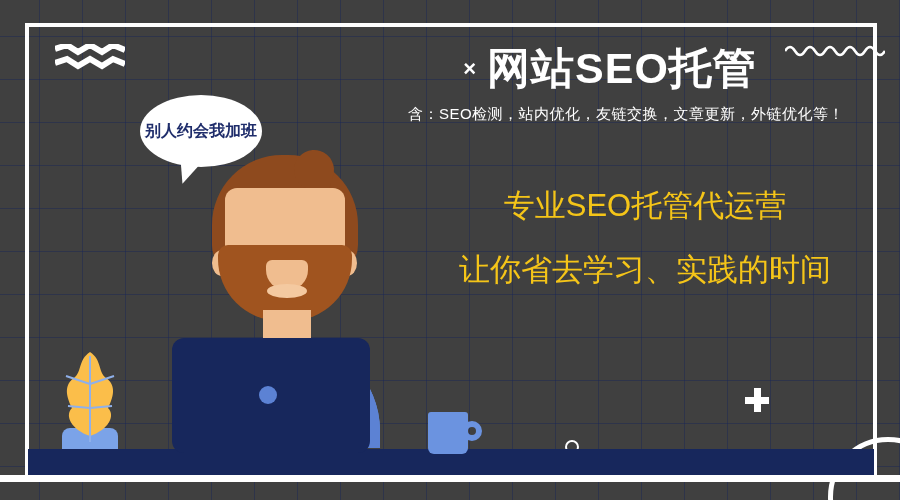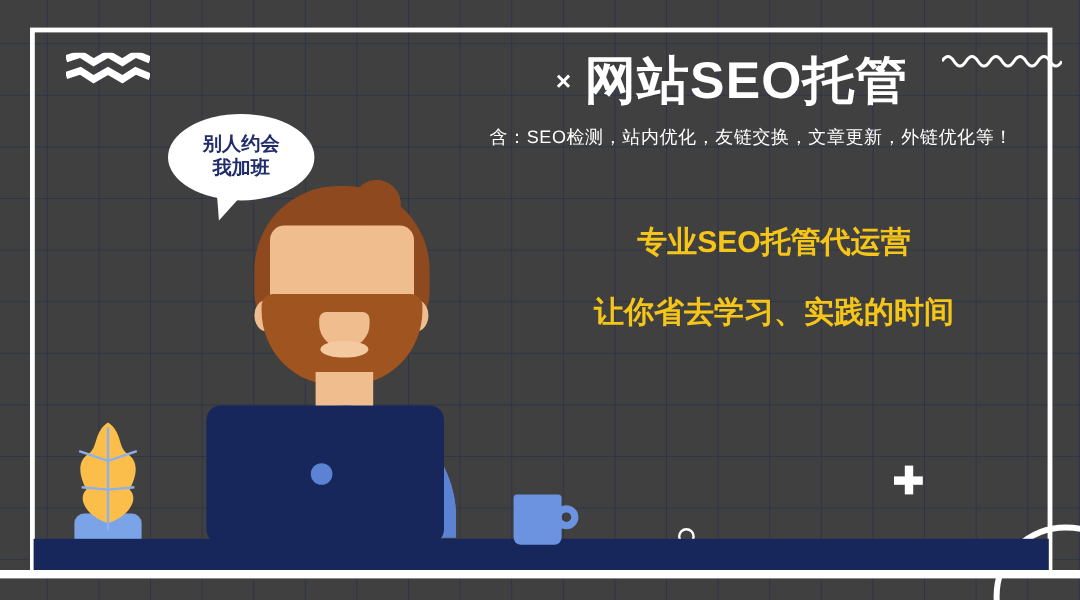--- a/index.html
+++ b/index.html
@@ -92,34 +92,34 @@
     padding-left:32px;
   }
 
   
   .slogans{
     position:absolute; left:400px; top:190px; width:490px;
     text-align:center;
     color:#f5c518;
   }
   .slogan{
-    font-size:25px;
-    font-weight:bold;
+    font-size:31px;
+    font-weight:normal;
     line-height:1;
     white-space:nowrap;
   }
   .slogan + .slogan{ margin-top:33px;text-align:center; }
 
   
   .bubble{
     position:absolute; left:140px; top:95px;
     width:122px; height:72px;
     background:#ffffff;
     border-radius:50% / 50%;
-    display:flex; flex-direction:column;
+    display:flex; flex-direction:row;
     align-items:center; justify-content:center;
     color:#1f2d6b;
     font-size:16px;
     font-weight:bold;
     line-height:1.25;
     z-index:6;
   }
   .bubble-tail{
     position:absolute; left:176px; top:155px;
     width:0; height:0;

